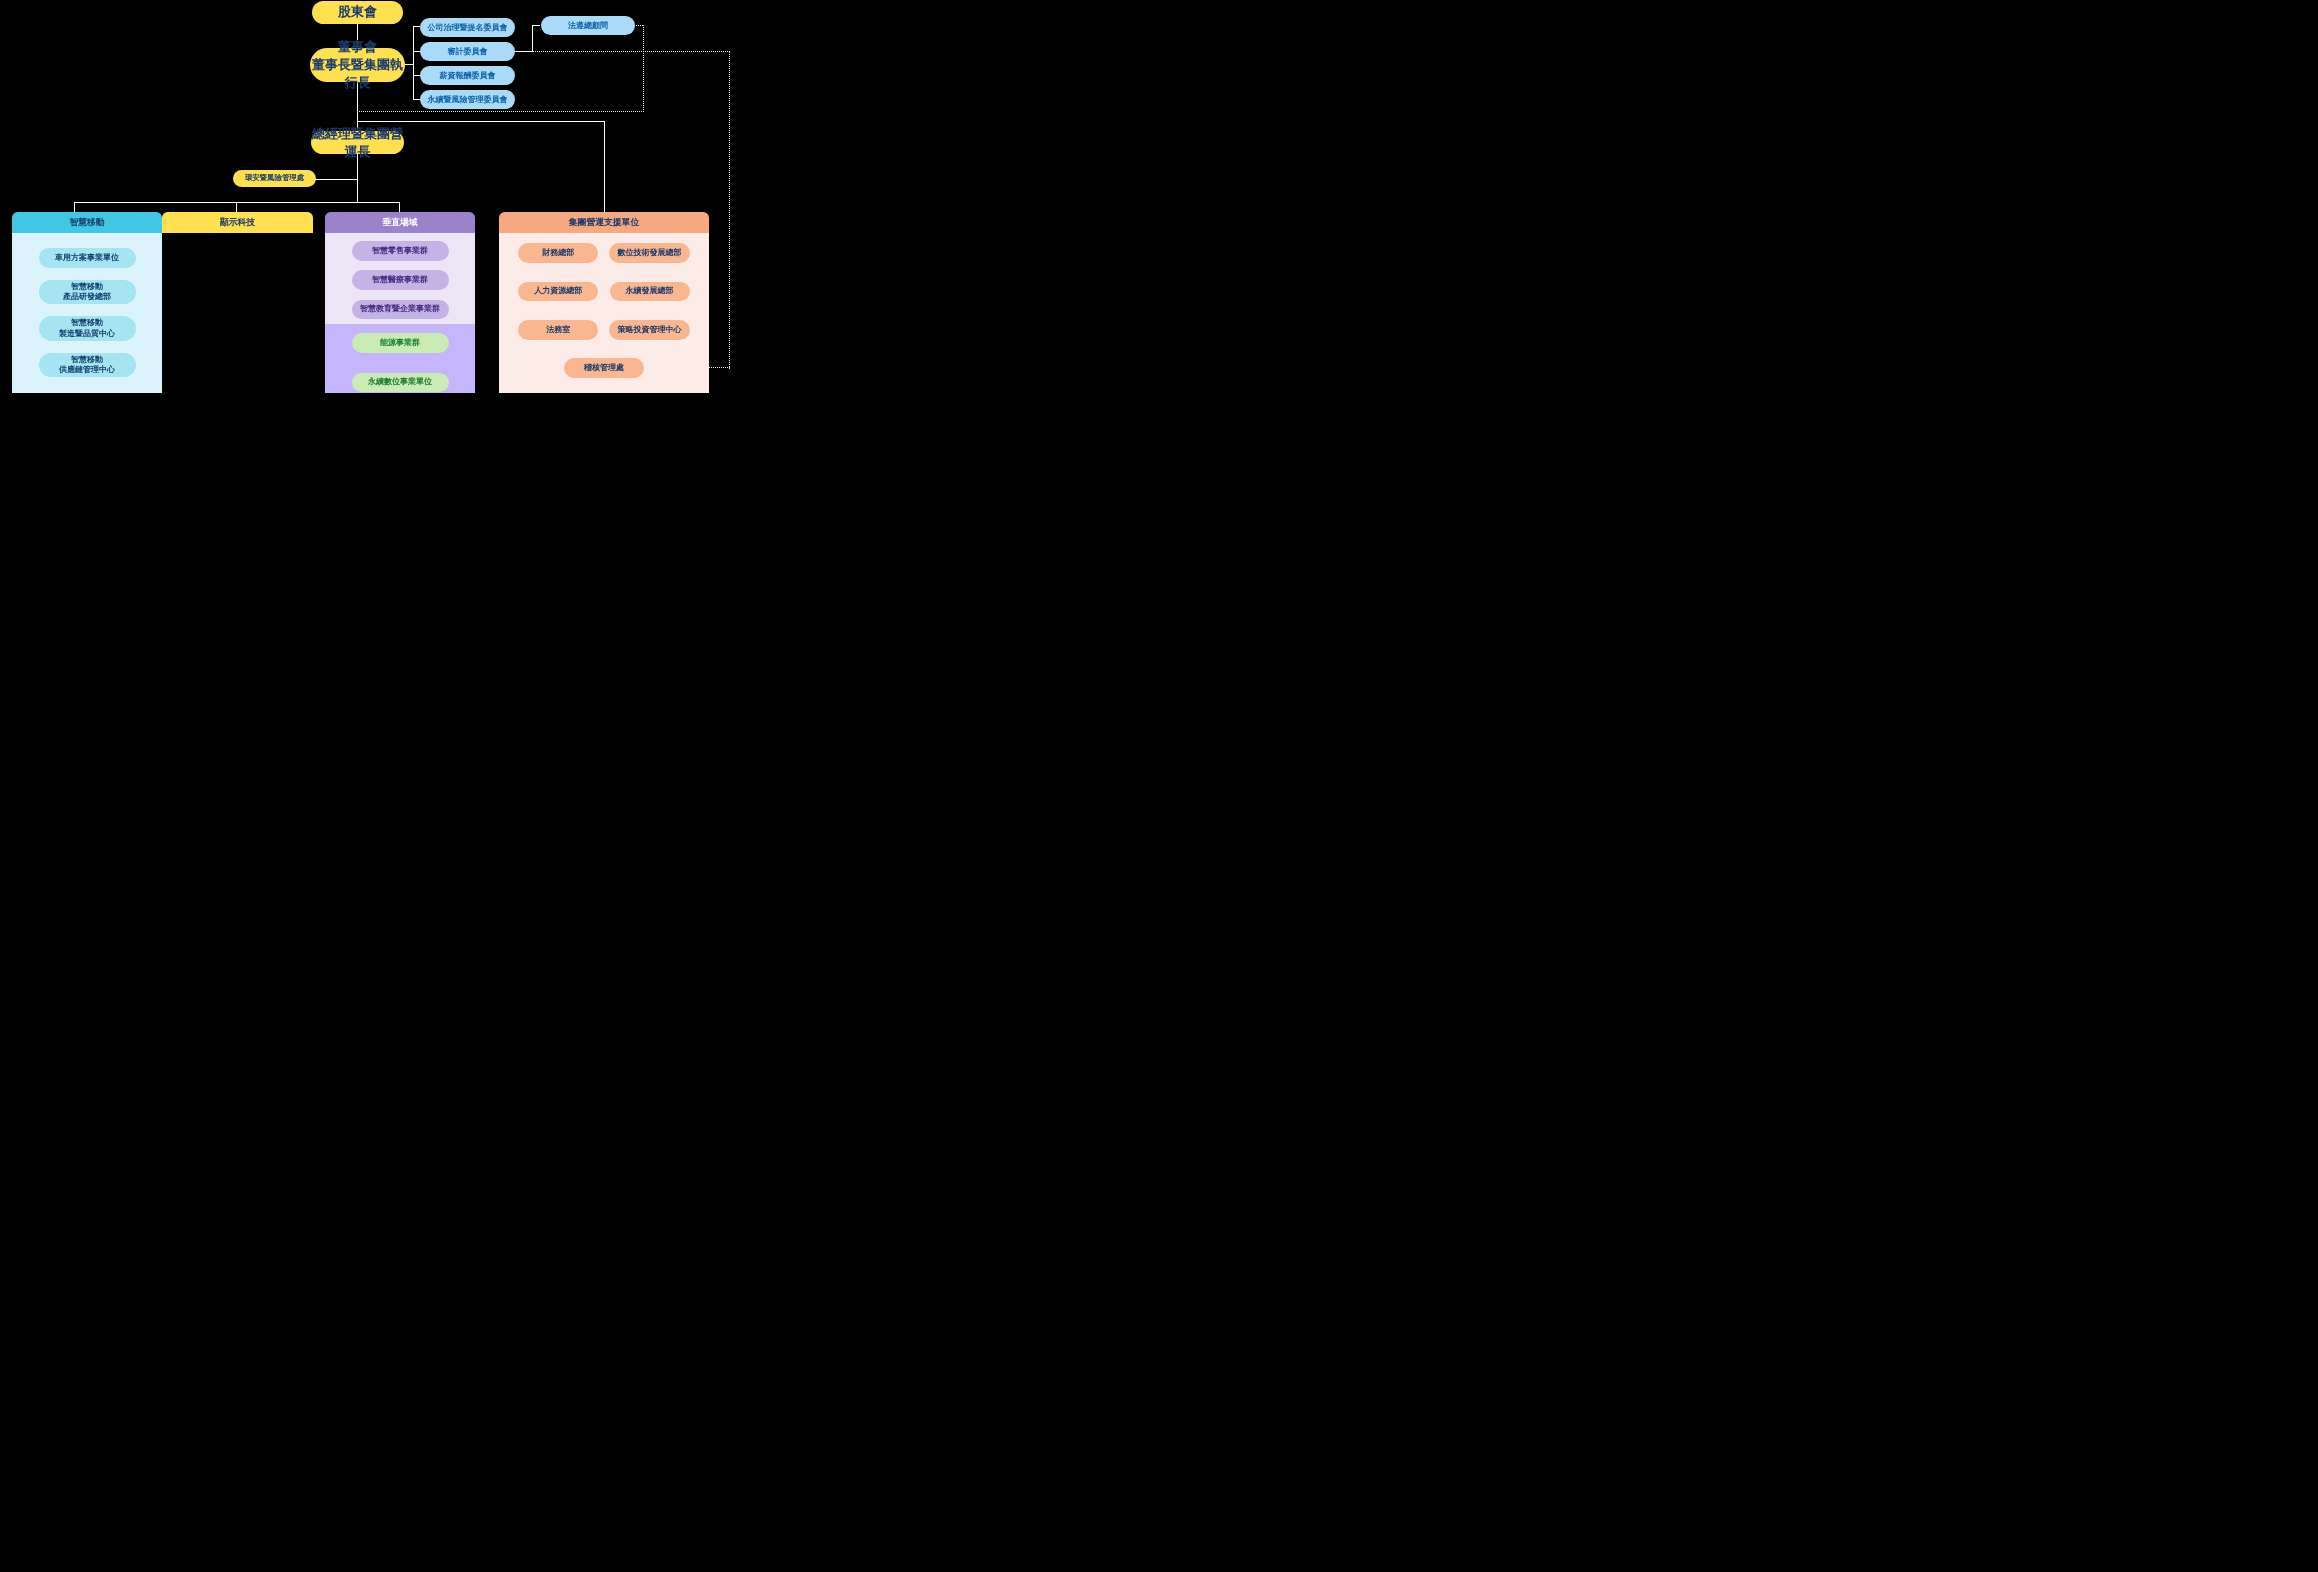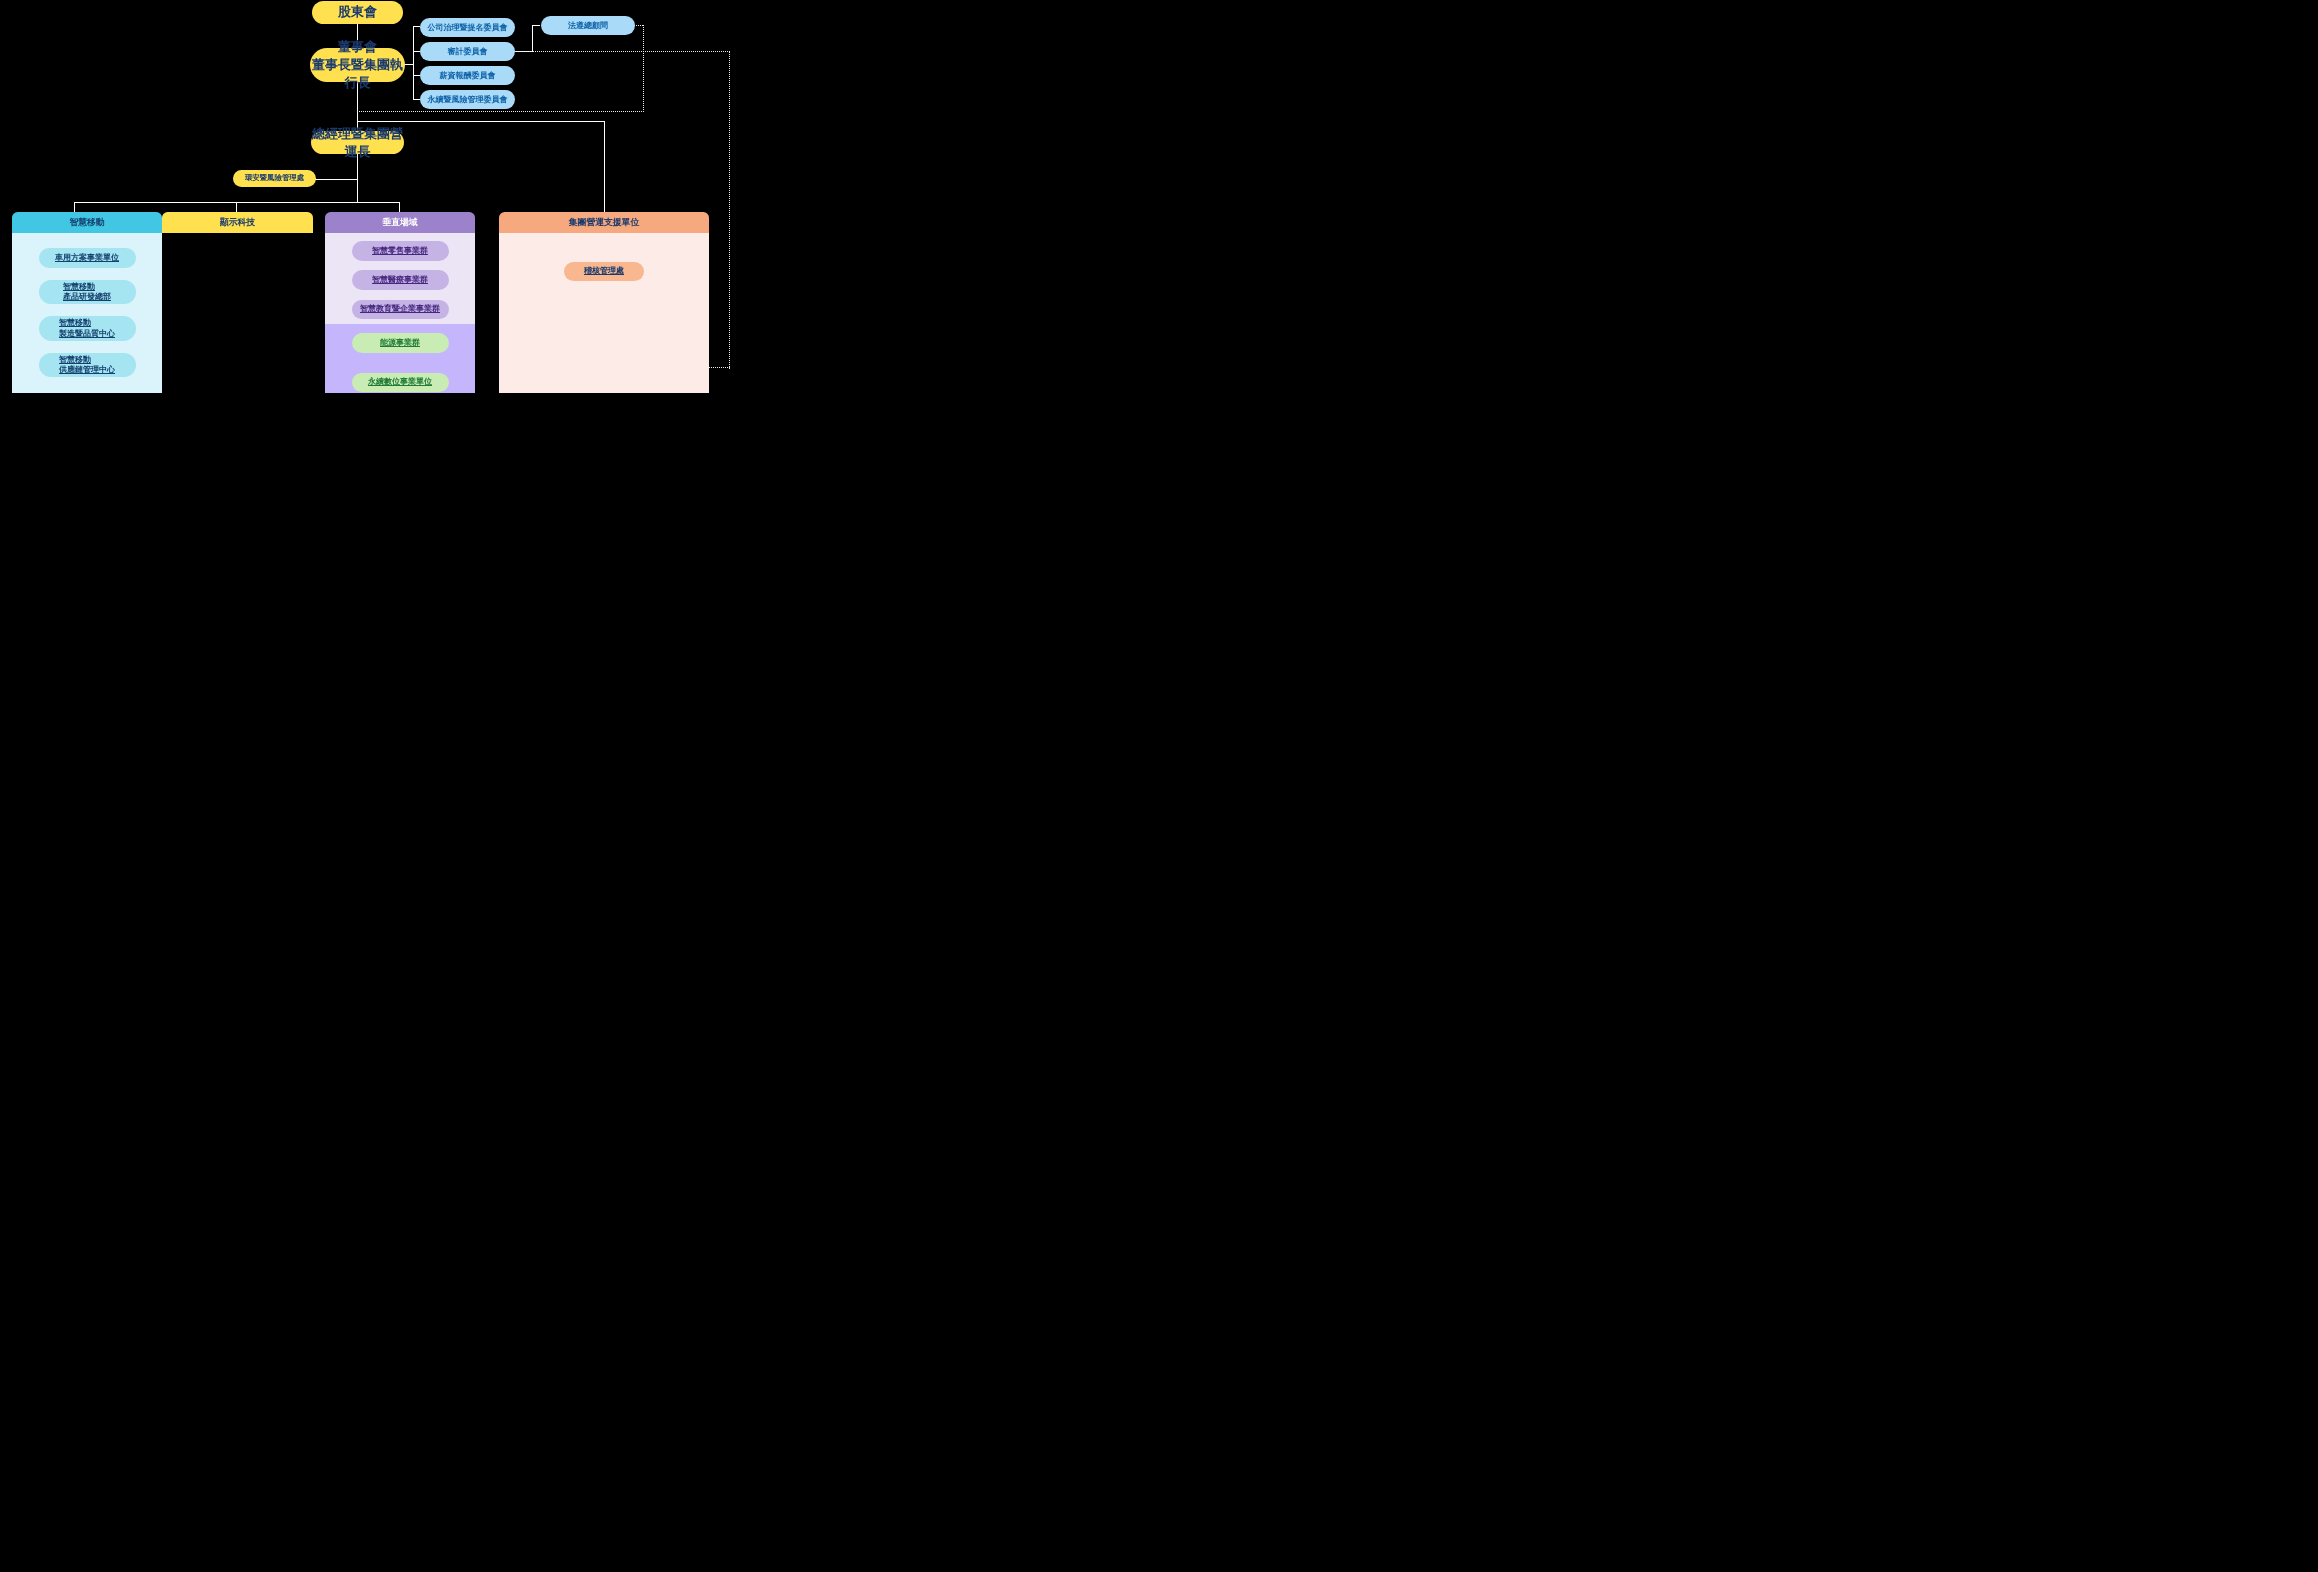--- a/index.html
+++ b/index.html
@@ -23,23 +23,23 @@
   .node.blue   { background:#A9DBF9; color:#0F62A8; font-size:8px; }
   .node.small  { font-size:7.4px; }
 
   
   .card { position:absolute; top:212px; height:181px; display:flex; flex-direction:column;
           border-radius:5.6px 5.6px 0 0; overflow:hidden; }
   .card-h { height:21px; flex:none; display:flex; align-items:center; justify-content:center;
             font-size:8.8px; font-weight:bold; }
   .card-b { display:flex; flex-direction:column; align-items:center; }
 
-  .pill { display:flex; align-items:center; justify-content:center; text-align:left;
+  .pill { display:flex; align-items:center; justify-content:center; text-align:center;
           min-height:19.5px; min-width:97px; padding:1.9px 8.3px; border-radius:463px;
-          font-size:8px; font-weight:bold; white-space:pre-line; line-height:1.3;text-decoration:underline; }
+          font-size:8px; font-weight:bold; white-space:pre-line; line-height:1.3; }
 
   
   .mob-h { background:#41C7E3; color:#14406E; }
   .mob-b { background:#DBF3FA; padding-top:15.3px; gap:12px; flex:1; }
   .mob-p { background:#A5E4F1; color:#14406E; }
 
   
   .dis-h { background:#FFE14F; color:#1B3A6D; }
   .dis-b { background:#FDF8DF; padding-top:15.3px; gap:15.3px; flex:1; }
   .dis-p { background:#F8EFB0; color:#1B3A6D; }
@@ -129,18 +129,26 @@
     </div>
     <div class="card-b grn-b">
       <div class="pill grn-p">能源事業群</div>
       <div class="pill grn-p">永續數位事業單位</div>
     </div>
   </section>
 
   <section class="card" style="left:499px;width:210px">
     <header class="card-h sup-h">集團營運支援單位</header>
     <div class="card-b sup-b">
+      <div class="sup-grid">
+        <div class="pill sup-p">財務總部</div>
+        <div class="pill sup-p">數位技術發展總部</div>
+        <div class="pill sup-p">人力資源總部</div>
+        <div class="pill sup-p">永續發展總部</div>
+        <div class="pill sup-p">法務室</div>
+        <div class="pill sup-p">策略投資管理中心</div>
+      </div>
       <div class="pill sup-p sup-footer">稽核管理處</div>
     </div>
   </section>
 
 </div>
 
 
 </body></html>

